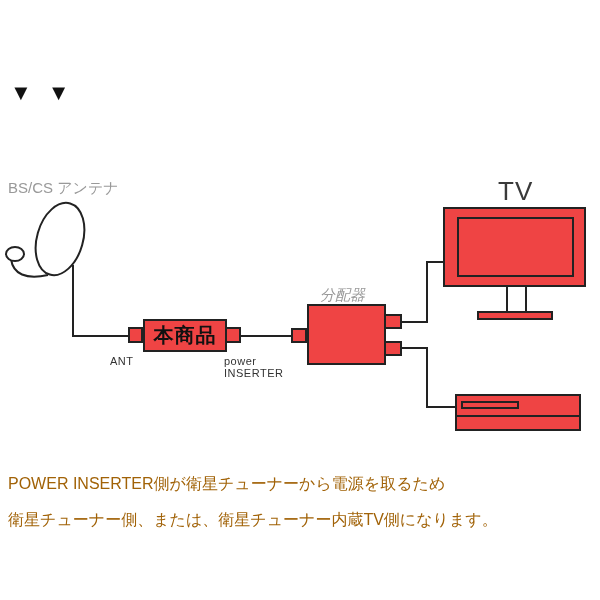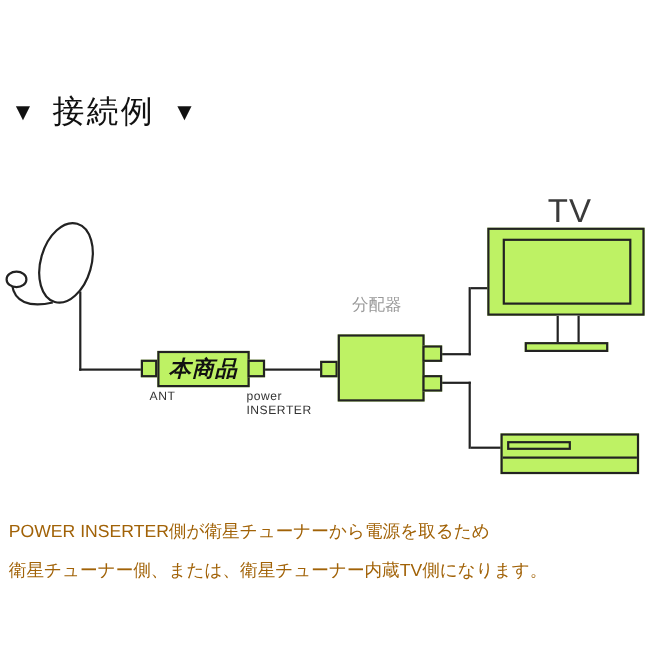--- a/index.html
+++ b/index.html
@@ -17,51 +17,51 @@
   .title{
     position:absolute;left:10px;top:82px;display:flex;align-items:center;gap:16px;
     color:#111;
   }
   .tri{font-size:22px;line-height:1;color:#111;}
   .title-text{font-size:29px;font-weight:500;letter-spacing:2px;color:#111;}
   .lbl{position:absolute;white-space:nowrap;}
   .gray{color:var(--label-gray);font-size:15px;}
   .wire{position:absolute;background:var(--line);}
   .box{
-    position:absolute;border:2px solid var(--line);background:#bef264;box-sizing:border-box;font-style:italic;
+    position:absolute;border:2px solid var(--line);background:#ef4444;box-sizing:border-box;
   }
   .booster-box{
     display:flex;align-items:center;justify-content:center;
     font-size:20px;font-weight:700;color:#111;letter-spacing:1px;
   }
   .port-label{
     position:absolute;font-size:11px;color:#333;font-weight:500;
     letter-spacing:0.5px;line-height:11.5px;white-space:pre;
   }
-  .tv-label{position:absolute;font-size:30px;color:#3a3a3a;letter-spacing:1px;}
+  .tv-label{position:absolute;font-size:26px;color:#3a3a3a;letter-spacing:1px;}
   .tv-neck{
     position:absolute;border-left:2px solid var(--line);border-right:2px solid var(--line);
     box-sizing:border-box;background:#fff;
   }
   .footer{
     position:absolute;left:8px;top:466px;width:592px;
     font-size:16px;line-height:36px;color:#a16207;white-space:nowrap;
   }
 </style>
 </head>
 <body>
 
 <div class="canvas">
 
   <div class="title">
     <span class="tri">▼</span>
-    <span class="title-text">接続例</span>
     <span class="tri">▼</span>
   </div>
 
+  <div class="lbl gray" style="left:8px;top:179px;">BS/CS アンテナ</div>
 
   <svg class="abs" style="left:0;top:195px;" width="112" height="94" viewBox="0 0 112 94">
     <path d="M 11 64 C 13 79, 26 85, 48 80" fill="none" stroke="#222" stroke-width="2"></path>
     <ellipse cx="60" cy="44" rx="23" ry="37" transform="rotate(16 60 44)" fill="#fff" stroke="#222" stroke-width="2"></ellipse>
     <ellipse cx="15" cy="59" rx="9" ry="7" fill="#fff" stroke="#222" stroke-width="2"></ellipse>
   </svg>
 
   <div class="wire" style="left:72px;top:265px;width:2px;height:72px;"></div>
   <div class="wire" style="left:72px;top:335px;width:58px;height:2px;"></div>
   <div class="wire" style="left:240px;top:335px;width:53px;height:2px;"></div>
@@ -70,25 +70,25 @@
   <div class="wire" style="left:428px;top:261px;width:17px;height:2px;"></div>
   <div class="wire" style="left:400px;top:347px;width:28px;height:2px;"></div>
   <div class="wire" style="left:426px;top:347px;width:2px;height:61px;"></div>
   <div class="wire" style="left:428px;top:406px;width:28px;height:2px;"></div>
 
   <div class="box" style="left:128px;top:327px;width:15px;height:16px;"></div>
   <div class="box booster-box" style="left:143px;top:319px;width:84px;height:33px;">
     <span>本商品</span>
   </div>
   <div class="box" style="left:225px;top:327px;width:16px;height:16px;"></div>
-  <div class="port-label" style="left:136px;top:356px;">ANT</div>
+  <div class="port-label" style="left:110px;top:356px;">ANT</div>
   <div class="port-label" style="left:214px;top:356px;margin-left:10px;">power
 INSERTER</div>
 
-  <div class="lbl gray" style="left:320px;top:268px;">分配器</div>
+  <div class="lbl gray" style="left:320px;top:286px;font-style:italic;">分配器</div>
   <div class="box" style="left:291px;top:328px;width:16px;height:15px;"></div>
   <div class="box" style="left:307px;top:304px;width:79px;height:61px;"></div>
   <div class="box" style="left:384px;top:314px;width:18px;height:15px;"></div>
   <div class="box" style="left:384px;top:341px;width:18px;height:15px;"></div>
 
   <div class="tv-label" style="left:498px;top:176px;">TV</div>
   <div class="box" style="left:443px;top:207px;width:143px;height:80px;"></div>
   <div class="box" style="left:457px;top:217px;width:117px;height:60px;"></div>
   <div class="tv-neck" style="left:506px;top:287px;width:21px;height:26px;"></div>
   <div class="box" style="left:477px;top:311px;width:76px;height:9px;"></div>

